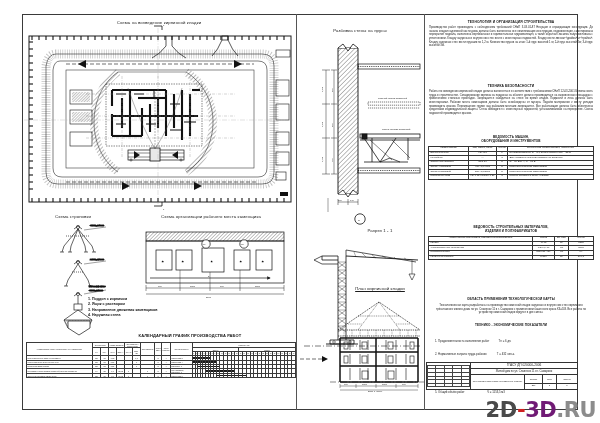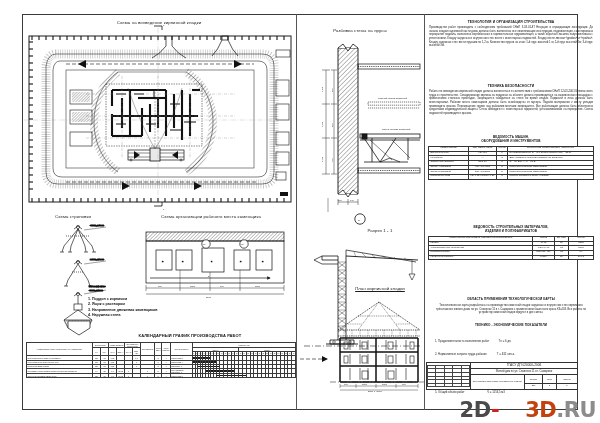--- a/index.html
+++ b/index.html
@@ -107,21 +107,21 @@
     position: absolute;
     right: 4px; bottom: 2px;
     font-family: "DejaVu Sans", sans-serif;
     font-weight: bold;
     font-size: 21px;
     letter-spacing: -0.5px;
     line-height: 1;
     user-select: none;
   }
   #wm .g { color: #4a4a4a; }
-  #wm .r { color: #c2410c; margin-left: 26px; }
+  #wm .r { color: #701a75; }
   #wm .s { color: #8c8c8c; }
   #wm .dash { color: #cf2020; }
   .note-s { font-size: 2.3px; fill: #222; }
 </style>
 </head>
 <body>
 
 <div id="page">
 
   <div class="sheet-border"></div>

